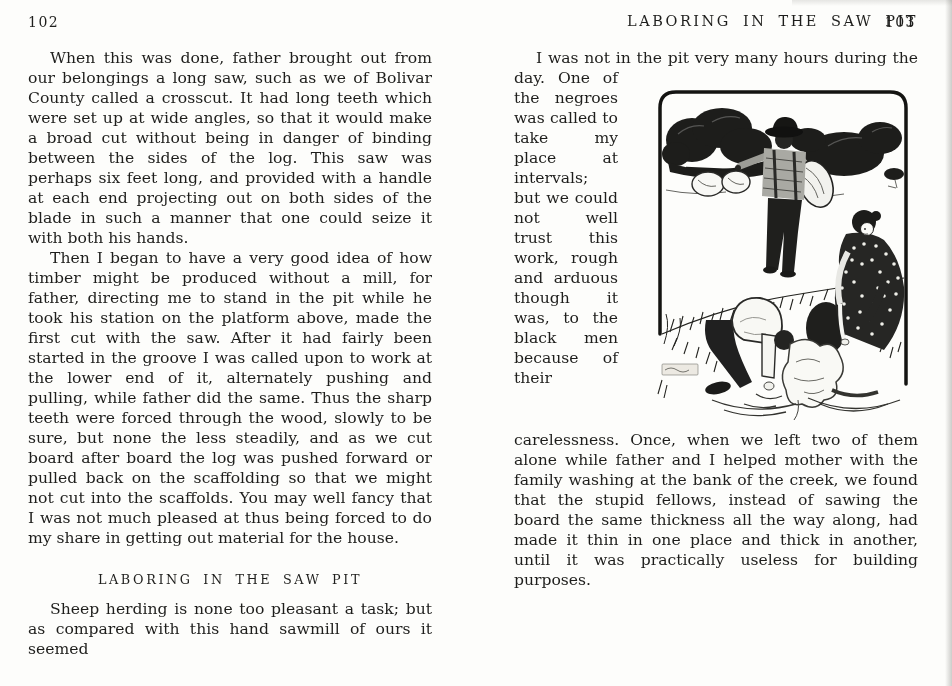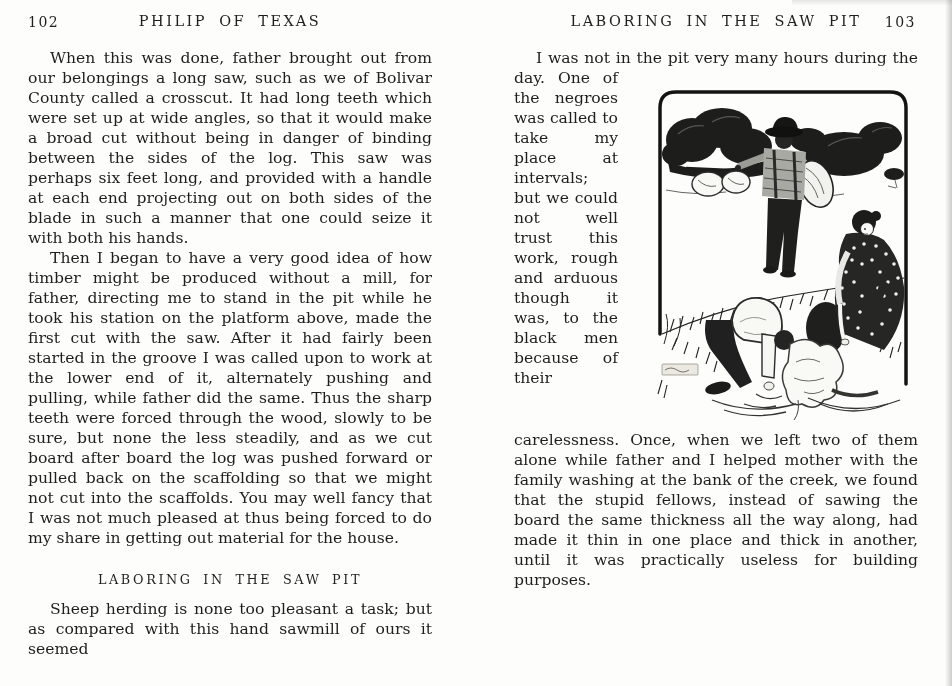--- a/index.html
+++ b/index.html
@@ -8,21 +8,21 @@
     background:#fdfdfb; overflow:hidden;
     font-family:"DejaVu Serif", serif; color:#1e1e1c;
   }
   .page { position:absolute; top:0; height:686px; width:404px; }
   .page-left  { left:28px; }
   .page-right { left:514px; }
 
   .running-head {
     position:relative; height:20px; margin-top:13px; margin-bottom:15px;
     font-size:14.5px; letter-spacing:2.5px; word-spacing:5px;
-    text-align:center; white-space:nowrap;
+    text-align:right; white-space:nowrap;
   }
   .folio { position:absolute; top:1px; font-size:14px; letter-spacing:1.5px; }
   .folio-left  { left:0; }
   .folio-right { right:2px; }
 
   .body-text {
     margin:0; font-size:15.6px; line-height:20px;
     text-align:justify; text-justify:inter-word; hyphens:auto;
   }
   .indent { text-indent:22px; }
@@ -46,21 +46,20 @@
   }
 </style>
 </head>
 <body>
 
 <div class="sheet">
 
   <div class="page page-left">
     <div class="running-head">
       <span class="folio folio-left">102</span>
-      <span>PHILIP OF TEXAS</span>
     </div>
     <p class="body-text indent">When this was done, father brought out from our belongings a long saw, such as we of Bolivar County called a crosscut. It had long teeth which were set up at wide angles, so that it would make a broad cut without being in danger of binding between the sides of the log. This saw was perhaps six feet long, and provided with a handle at each end projecting out on both sides of the blade in such a manner that one could seize it with both his hands.</p>
     <p class="body-text indent">Then I began to have a very good idea of how timber might be produced without a mill, for father, directing me to stand in the pit while he took his station on the platform above, made the first cut with the saw. After it had fairly been started in the groove I was called upon to work at the lower end of it, alternately pushing and pulling, while father did the same. Thus the sharp teeth were forced through the wood, slowly to be sure, but none the less steadily, and as we cut board after board the log was pushed forward or pulled back on the scaffolding so that we might not cut into the scaffolds. You may well fancy that I was not much pleased at thus being forced to do my share in getting out material for the house.</p>
     <h3 class="section-heading">LABORING IN THE SAW PIT</h3>
     <p class="body-text indent">Sheep herding is none too pleasant a task; but as compared with this hand sawmill of ours it seemed</p>
   </div>
 
   <div class="page page-right">
     <div class="running-head">
       <span>LABORING IN THE SAW PIT</span>

